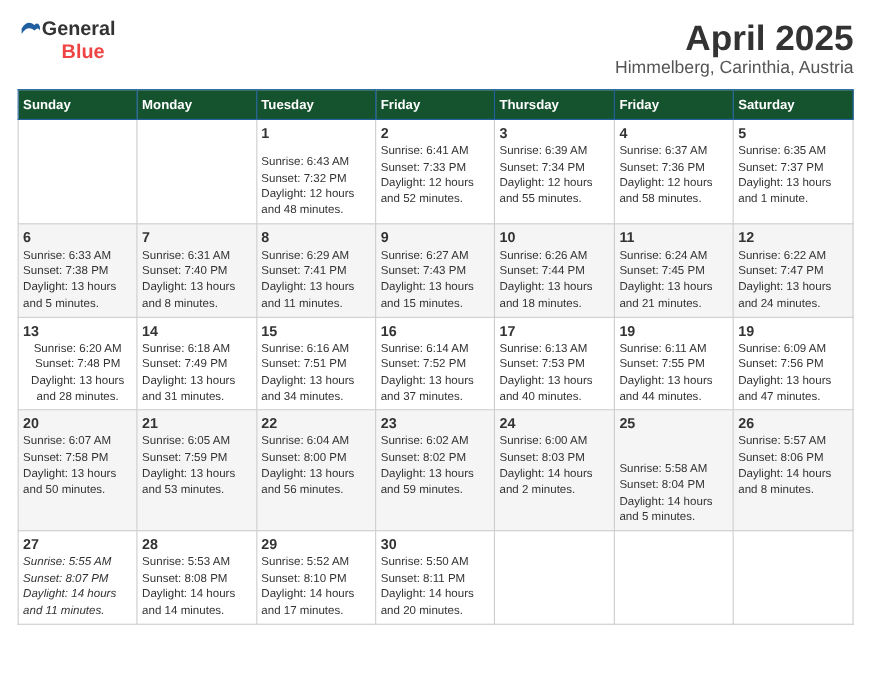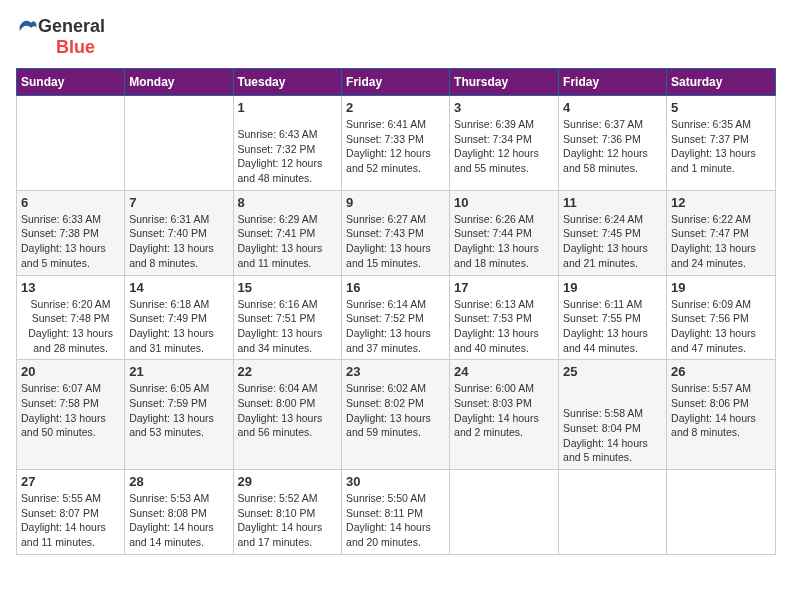--- a/index.html
+++ b/index.html
@@ -36,21 +36,21 @@
     .subtitle {
       font-size: 16px;
       color: #555;
     }
     table {
       width: 100%;
       border-collapse: collapse;
       font-size: 11px;
     }
     thead tr th {
-      background-color: #701a75;
+      background-color: #14532d;
       color: #fff;
       padding: 6px 4px;
       text-align: left;
       font-size: 12px;
       font-weight: bold;
       border: 1px solid #2060a0;
     }
     tbody tr td {
       border: 1px solid #ccc;
       padding: 4px;
@@ -89,20 +89,24 @@
 <div class="header-area">
   <div class="logo">
     <svg class="logo-icon" viewBox="0 0 24 24" xmlns="http://www.w3.org/2000/svg">
       <path d="M2 12 Q8 2 16 8 Q20 4 22 10 L22 14 Q20 10 16 14 Q8 8 2 18 Z" fill="#2060a0"></path>
     </svg>
     <span>
       <span style="font-size:18px;font-weight:bold;color:#333;">General</span><br>
       <span style="font-size:18px;font-weight:bold;color:#ef4444;margin-left:18px;">Blue</span>
     </span>
   </div>
+  <div class="title-area">
+    <div class="main-title">April 2025</div>
+    <div class="subtitle">Himmelberg, Carinthia, Austria</div>
+  </div>
 </div>
 
 <table>
   <thead>
     <tr>
     <th>Sunday</th>
         <th>Monday</th>
         <th>Tuesday</th>
         <th>Friday</th>
         <th>Thursday</th>
@@ -299,21 +303,21 @@
           <span class="day-number">26</span>
           <div class="day-info" style="white-space: pre-wrap;">Sunrise: 5:57 AM
 Sunset: 8:06 PM
 Daylight: 14 hours
 and 8 minutes.</div>
         </td>
       </tr>
       <tr>
         <td>
           <span class="day-number">27</span>
-          <div class="day-info" style="white-space: pre-wrap;">Sunrise: 5:55 AM
+          <div class="day-info" style="white-space: pre-wrap; font-style: italic;">Sunrise: 5:55 AM
 Sunset: 8:07 PM
 Daylight: 14 hours
 and 11 minutes.</div>
         </td>
         <td>
           <span class="day-number">28</span>
           <div class="day-info" style="white-space: pre-wrap;">Sunrise: 5:53 AM
 Sunset: 8:08 PM
 Daylight: 14 hours
 and 14 minutes.</div>

